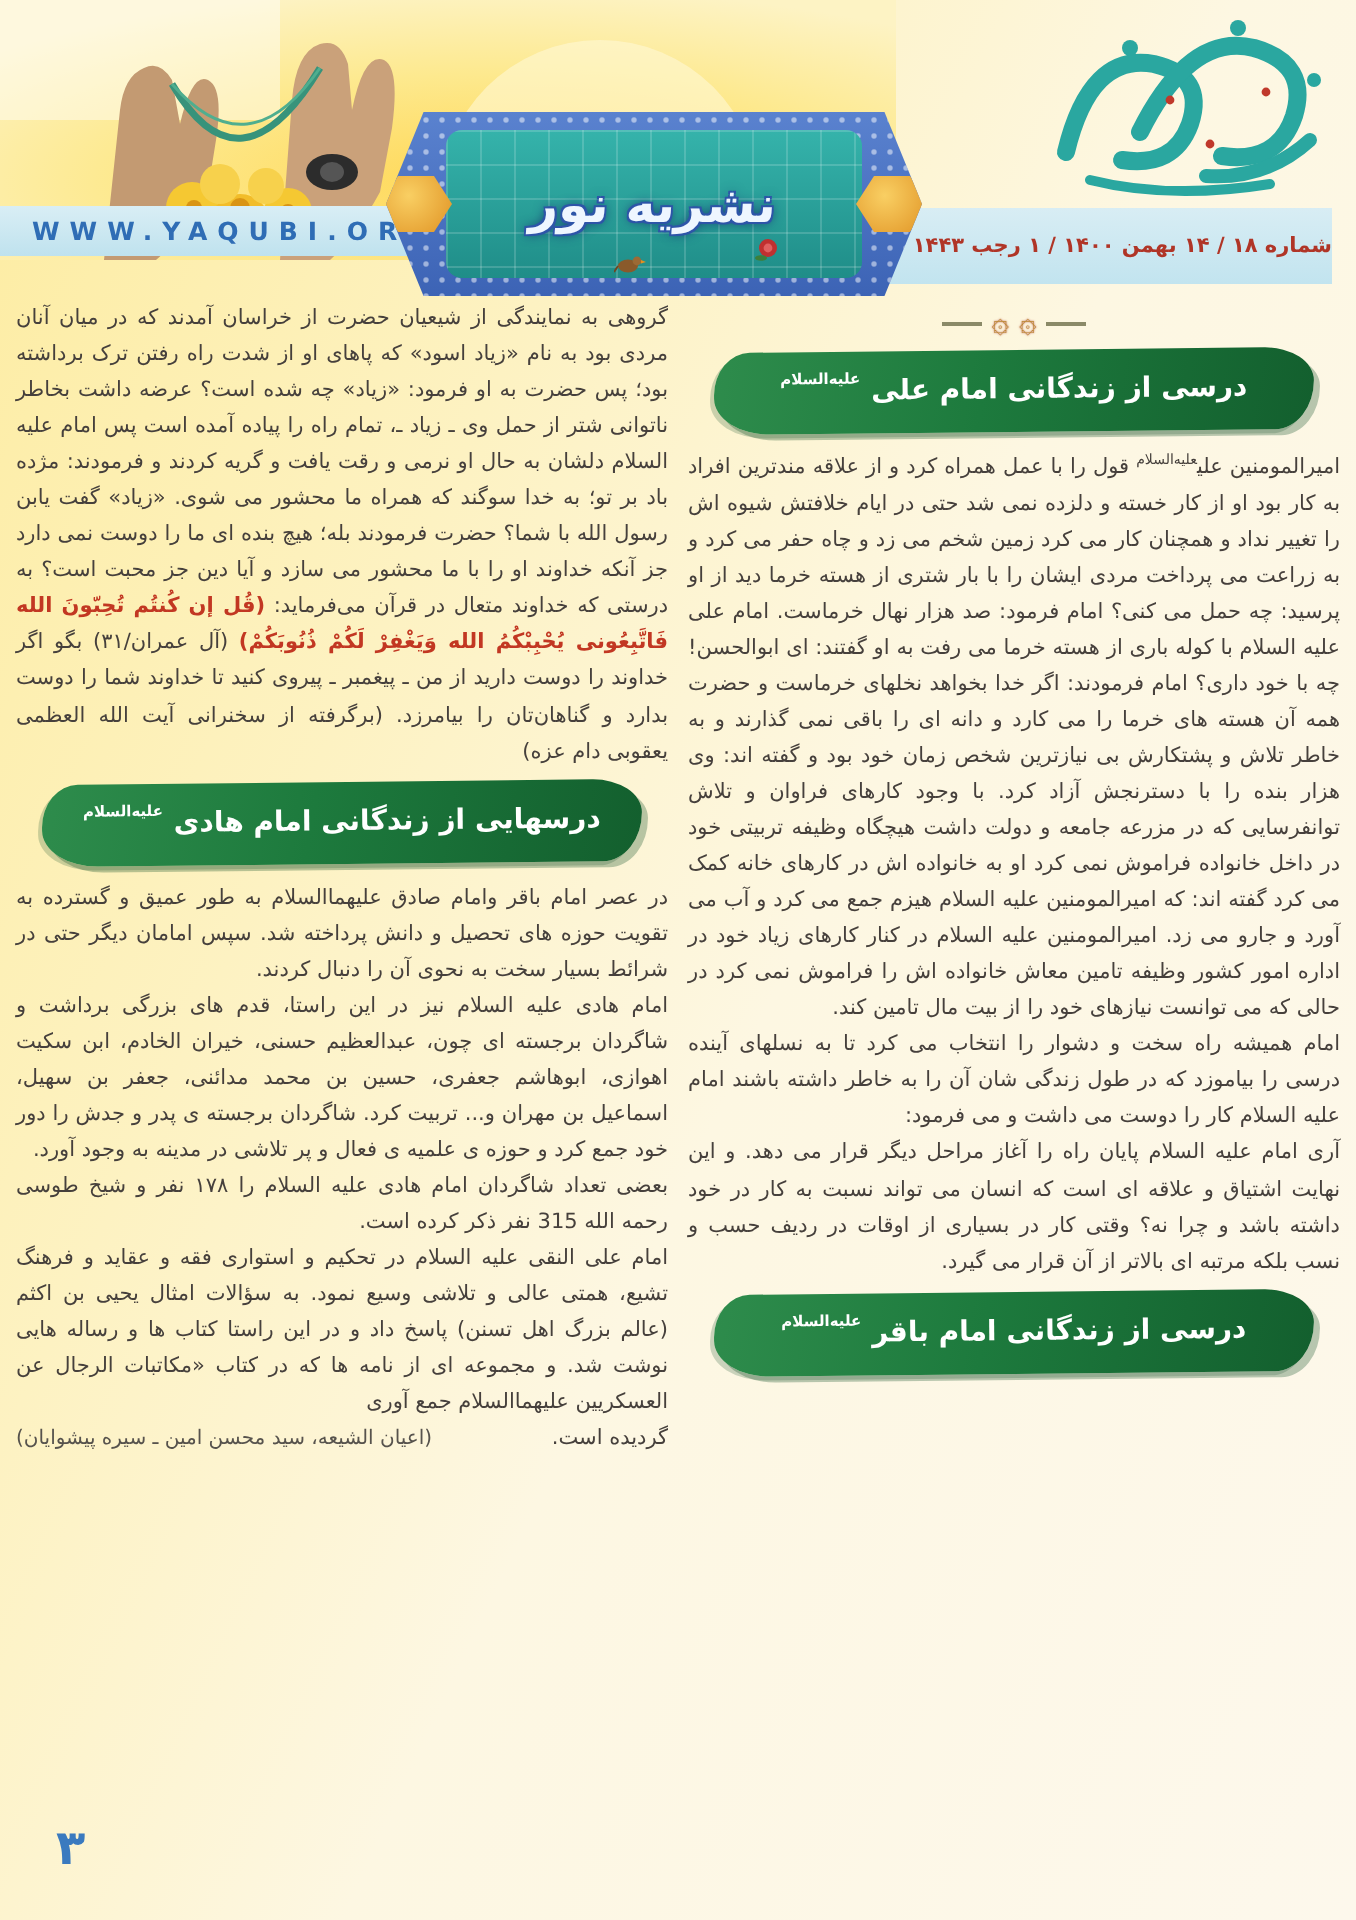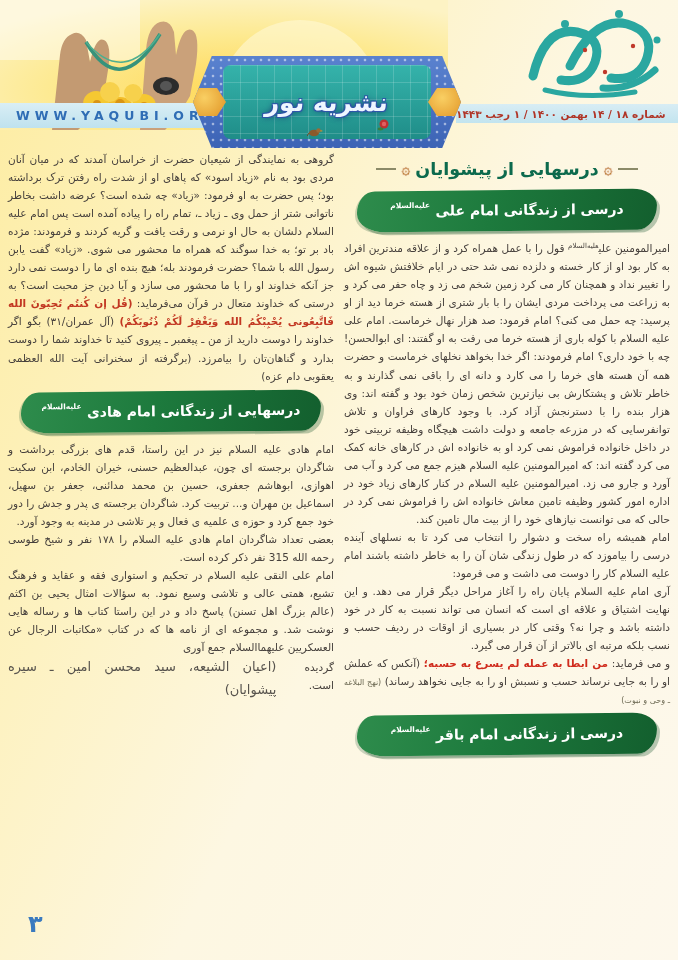--- a/index.html
+++ b/index.html
@@ -17,23 +17,23 @@
   .masthead-logo { position:absolute; top:6px; left:515px; width:155px; height:96px; }
   .url-strip {
     position:absolute; top:103px; left:0; width:258px; height:25px;
     background:linear-gradient(#d9eef5,#bfe2ee);
     clip-path:polygon(0 0,93% 0,100% 100%,0 100%);
     display:flex; align-items:center; direction:ltr;
     padding-left:16px;
   }
   .url-strip span { color:#2f6db5; font-weight:bold; font-size:12.5px; letter-spacing:5px; }
   .date-strip {
-    position:absolute; top:104px; right:0; width:222px; height:19px;
+    position:absolute; top:104px; right:12px; width:222px; height:38px;
     background:linear-gradient(#d8edf4,#c2e4ef);
-    display:flex; align-items:center; justify-content:flex-end;
+    display:flex; align-items:center; justify-content:flex-start;
   }
   .date-strip span { color:#b03527; font-weight:bold; font-size:10.5px; white-space:nowrap; }
   
   .banner {
     position:absolute; top:56px; left:193px; width:268px; height:92px;
     background:
       radial-gradient(circle, rgba(255,255,255,.5) 1px, transparent 1.7px),
       linear-gradient(#5a82cf,#3c63b5);
     background-size:8px 8px,100% 100%;
     clip-path:polygon(7% 0,93% 0,100% 50%,93% 100%,7% 100%,0 50%);
@@ -80,21 +80,21 @@
     border-radius:22px 30px 24px 34px / 26px 20px 30px 22px;
     box-shadow:3px 3px 0 rgba(22,82,44,.30), -2px 2px 0 rgba(22,82,44,.22);
     color:#fff; text-align:center; padding:8px 6px 9px;
     transform:rotate(-.6deg);
   }
   .pill .pill-text { font-size:14px; font-weight:bold; }
   .pill sup { font-size:7.5px; font-weight:bold; vertical-align:8px; margin-right:2px; }
   
   .cite-line { display:flex; justify-content:space-between; align-items:baseline; }
   .cite-line .tail { }
-  .cite-line .src { font-size:13px; color:#57534d; }
+  .cite-line .src { font-size:10px; color:#57534d; }
   
   .page-num { position:absolute; right:auto; left:28px; bottom:22px; color:#3a7abf; font-size:24px; font-weight:bold; }
 </style>
 </head>
 <body>
 
 <div class="header">
 
   <div class="photo-wrap">
     <svg width="448" height="130" viewBox="0 0 448 130">
@@ -185,55 +185,54 @@
   </div>
 </div>
 
 <div class="content">
 
   <div class="col">
 
     <div class="title-row">
       <span class="dash"></span>
       <span class="orn">۞</span>
-      <span class="main-title">درسهایی از پیشوایان</span>
       <span class="orn">۞</span>
       <span class="dash"></span>
     </div>
 
     <div class="pill">
       <span class="pill-text">درسی از زندگانی امام علی</span>
       <sup>علیه‌السلام</sup>
     </div>
 
     <p><span>امیرالمومنین علی</span><sup style="font-size:7px">علیه‌السلام</sup><span> قول را با عمل همراه کرد و از علاقه مندترین افراد به کار بود او از کار خسته و دلزده نمی شد حتی در ایام خلافتش شیوه اش را تغییر نداد و همچنان کار می کرد زمین شخم می زد و چاه حفر می کرد و به زراعت می پرداخت مردی ایشان را با بار شتری از هسته خرما دید از او پرسید: چه حمل می کنی؟ امام فرمود: صد هزار نهال خرماست. امام علی علیه السلام با کوله باری از هسته خرما می رفت به او گفتند: ای ابوالحسن! چه با خود داری؟ امام فرمودند: اگر خدا بخواهد نخلهای خرماست و حضرت همه آن هسته های خرما را می کارد و دانه ای را باقی نمی گذارند و به خاطر تلاش و پشتکارش بی نیازترین شخص زمان خود بود و گفته اند: وی هزار بنده را با دسترنجش آزاد کرد. با وجود کارهای فراوان و تلاش توانفرسایی که در مزرعه جامعه و دولت داشت هیچگاه وظیفه تربیتی خود در داخل خانواده فراموش نمی کرد او به خانواده اش در کارهای خانه کمک می کرد گفته اند: که امیرالمومنین علیه السلام هیزم جمع می کرد و آب می آورد و جارو می زد. امیرالمومنین علیه السلام در کنار کارهای زیاد خود در اداره امور کشور وظیفه تامین معاش خانواده اش را فراموش نمی کرد در حالی که می توانست نیازهای خود را از بیت مال تامین کند.</span></p>
 
     <p><span>امام همیشه راه سخت و دشوار را انتخاب می کرد تا به نسلهای آینده درسی را بیاموزد که در طول زندگی شان آن را به خاطر داشته باشند امام علیه السلام کار را دوست می داشت و می فرمود:</span></p>
 
 
     <p><span>آری امام علیه السلام پایان راه را آغاز مراحل دیگر قرار می دهد. و این نهایت اشتیاق و علاقه ای است که انسان می تواند نسبت به کار در خود داشته باشد و چرا نه؟ وقتی کار در بسیاری از اوقات در ردیف حسب و نسب بلکه مرتبه ای بالاتر از آن قرار می گیرد.</span></p>
 
-    <p><span>و می فرماید: </span><span class="red-hadith">من ابطا به عمله لم یسرع به حسبه؛</span><span> (آنکس که عملش او را به جایی نرساند حسب و نسبش او را به جایی نخواهد رساند) </span><span class="cite-small">(نهج البلاغه ـ وحی و نبوت)</span></p>
 
     <div class="pill">
       <span class="pill-text">درسی از زندگانی امام باقر</span>
       <sup>علیه‌السلام</sup>
     </div>
 
   </div>
 
   <div class="col">
 
     <p><span>گروهی به نمایندگی از شیعیان حضرت از خراسان آمدند که در میان آنان مردی بود به نام «زیاد اسود» که پاهای او از شدت راه رفتن ترک برداشته بود؛ پس حضرت به او فرمود: «زیاد» چه شده است؟ عرضه داشت بخاطر ناتوانی شتر از حمل وی ـ زیاد ـ، تمام راه را پیاده آمده است پس امام علیه السلام دلشان به حال او نرمی و رقت یافت و گریه کردند و فرمودند: مژده باد بر تو؛ به خدا سوگند که همراه ما محشور می شوی. «زیاد» گفت یابن رسول الله با شما؟ حضرت فرمودند بله؛ هیچ بنده ای ما را دوست نمی دارد جز آنکه خداوند او را با ما محشور می سازد و آیا دین جز محبت است؟ به درستی که خداوند متعال در قرآن می‌فرماید: </span><span class="red">(قُل إن کُنتُم تُحِبّونَ الله فَاتَّبِعُونی یُحْبِبْکُمُ الله وَیَغْفِرْ لَکُمْ ذُنُوبَکُمْ)</span><span> (آل عمران/۳۱) بگو اگر خداوند را دوست دارید از من ـ پیغمبر ـ پیروی کنید تا خداوند شما را دوست بدارد و گناهان‌تان را بیامرزد. (برگرفته از سخنرانی آیت الله العظمی یعقوبی دام عزه)</span></p>
 
     <div class="pill">
       <span class="pill-text">درسهایی از زندگانی امام هادی</span>
       <sup>علیه‌السلام</sup>
     </div>
 
+    <p><span>در عصر امام باقر وامام صادق علیهماالسلام به طور عمیق و گسترده به تقویت حوزه های تحصیل و دانش پرداخته شد. سپس امامان دیگر حتی در شرائط بسیار سخت به نحوی آن را دنبال کردند.</span></p>
     <p><span>امام هادی علیه السلام نیز در این راستا، قدم های بزرگی برداشت و شاگردان برجسته ای چون، عبدالعظیم حسنی، خیران الخادم، ابن سکیت اهوازی، ابوهاشم جعفری، حسین بن محمد مدائنی، جعفر بن سهیل، اسماعیل بن مهران و... تربیت کرد. شاگردان برجسته ی پدر و جدش را دور خود جمع کرد و حوزه ی علمیه ی فعال و پر تلاشی در مدینه به وجود آورد.</span></p>
     <p><span>بعضی تعداد شاگردان امام هادی علیه السلام را ۱۷۸ نفر و شیخ طوسی رحمه الله 315 نفر ذکر کرده است.</span></p>
     <p><span>امام علی النقی علیه السلام در تحکیم و استواری فقه و عقاید و فرهنگ تشیع، همتی عالی و تلاشی وسیع نمود. به سؤالات امثال یحیی بن اکثم (عالم بزرگ اهل تسنن) پاسخ داد و در این راستا کتاب ها و رساله هایی نوشت شد. و مجموعه ای از نامه ها که در کتاب «مکاتبات الرجال عن العسکریین علیهماالسلام جمع آوری</span></p>
 
     <div class="cite-line">
       <span class="tail">گردیده است.</span>
       <span class="src">(اعیان الشیعه، سید محسن امین ـ سیره پیشوایان)</span>
     </div>
   </div>
 </div>

